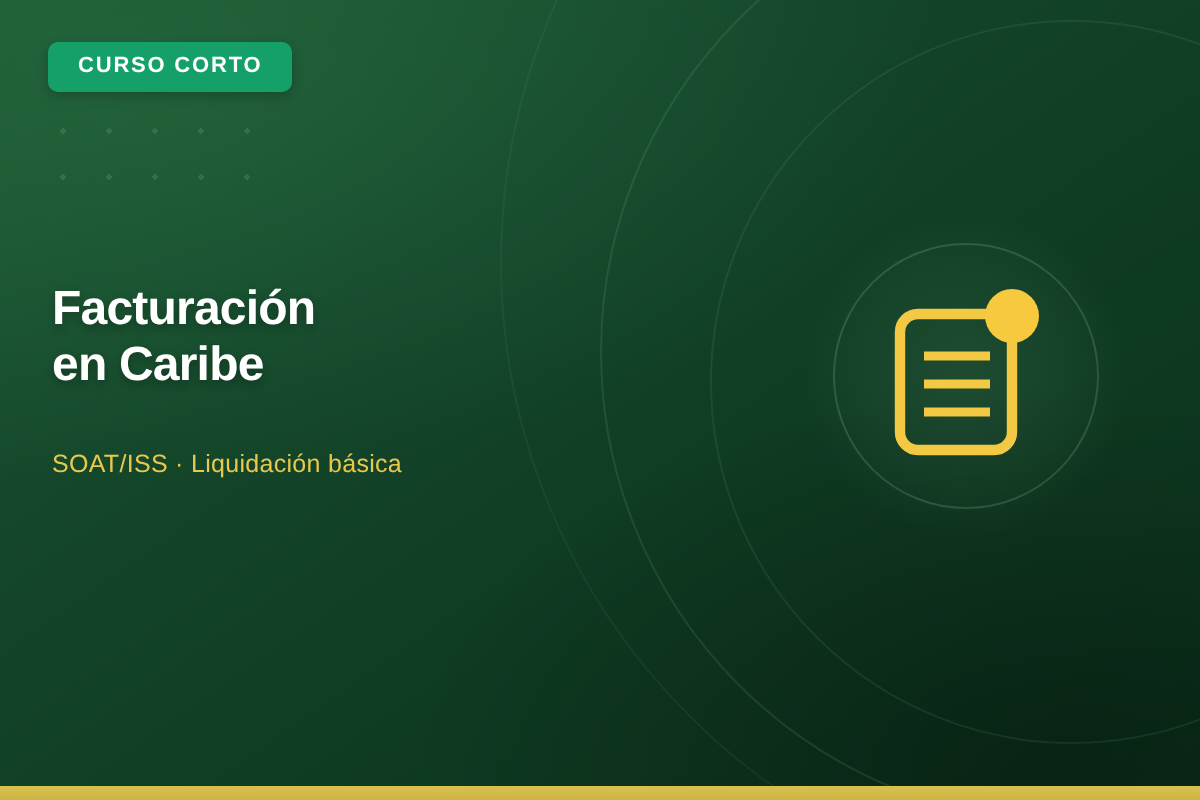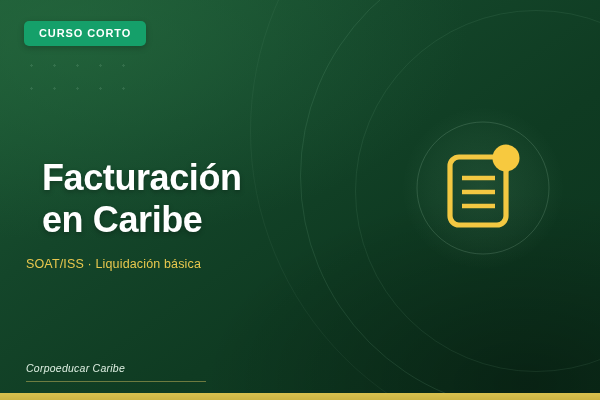--- a/index.html
+++ b/index.html
@@ -73,29 +73,29 @@
 
   
   .title-block {
     position: absolute;
     left: 26px;
     top: 141px;
     width: 330px;
   }
   .title {
     color: #ffffff;
-    font-size: 36px;
+    font-size: 24px;
     font-weight: bold;
     line-height: 1.17;
     letter-spacing: -0.4px;
-    margin: 16px;
+    margin: 0;
     text-shadow: 0 2px 5px rgba(0,0,0,0.28);
   }
   .subtitle {
-    margin: 16px 0 0 0;
+    margin: 28px 0 0 0;
     color: #e9c84e;
     font-size: 12.5px;
     letter-spacing: 0.15px;
   }
 
   
   .icon-cluster {
     position: absolute;
     left: 400px;
     top: 105px;
@@ -187,20 +187,16 @@
     <div class="icon-ring"></div>
     <svg class="icon-svg" width="110" height="110" viewBox="0 0 110 110">
       <rect x="22" y="24" width="56" height="68" rx="9" ry="9" fill="none" stroke="#f3c842" stroke-width="5.2"></rect>
       <line x1="34" y1="45" x2="67" y2="45" stroke="#f3c842" stroke-width="4.4" stroke-linecap="butt"></line>
       <line x1="34" y1="59" x2="67" y2="59" stroke="#f3c842" stroke-width="4.4" stroke-linecap="butt"></line>
       <line x1="34" y1="73" x2="67" y2="73" stroke="#f3c842" stroke-width="4.4" stroke-linecap="butt"></line>
       <circle cx="78" cy="25" r="13.5" fill="#f7c93f"></circle>
     </svg>
   </div>
 
-  <div class="footer">
-    <div class="footer-text">Corpoeducar Caribe</div>
-    <div class="footer-rule"></div>
-  </div>
 
   <div class="bottom-bar"></div>
 
 </div>
 
 </body></html>

